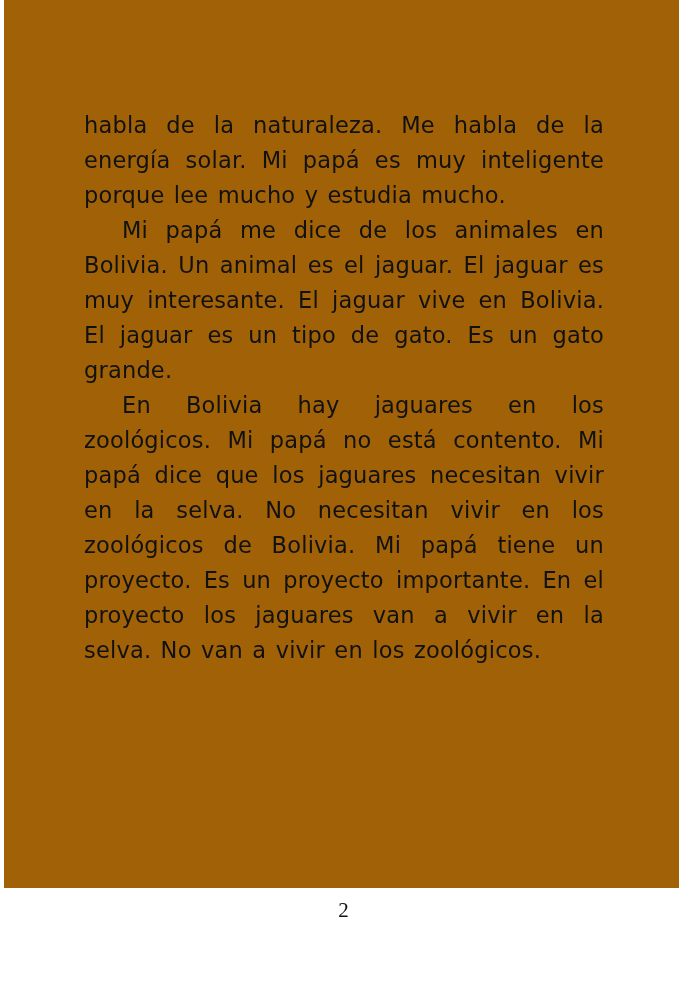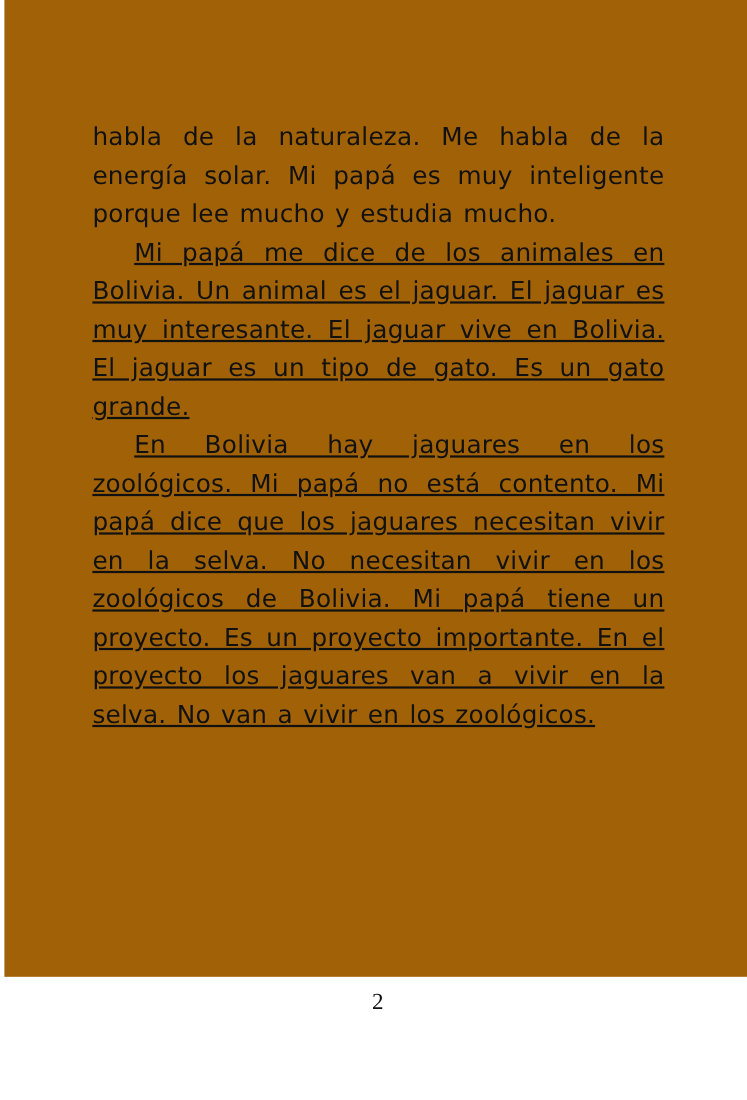--- a/index.html
+++ b/index.html
@@ -32,21 +32,20 @@
   .text-block p {
     margin: 0;
     font-size: 22.5px;
     line-height: 35px;
     text-align: justify;
     letter-spacing: 0.2px;
     word-spacing: 2px;
   }
   .text-block p.indented {
     text-indent: 38px;
-    text-decoration: underline;
   }
   .page-number {
     position: absolute;
     top: 898px;
     left: 0;
     width: 679px;
     text-align: center;
     font-family: "Liberation Serif", serif;
     font-size: 21px;
     color: #111111;

